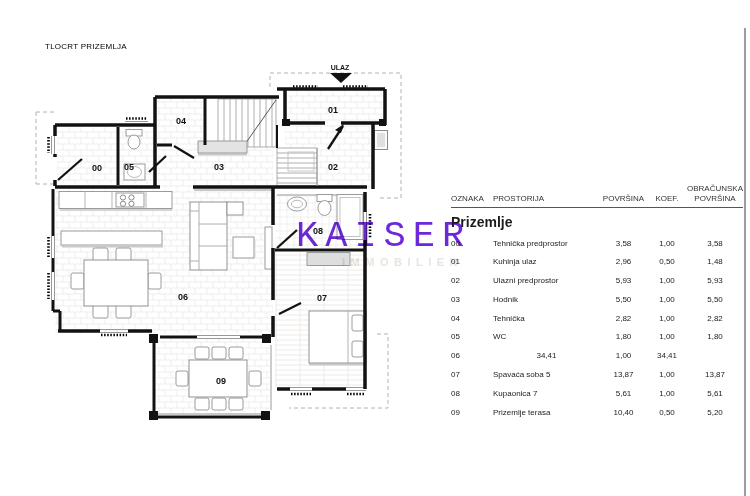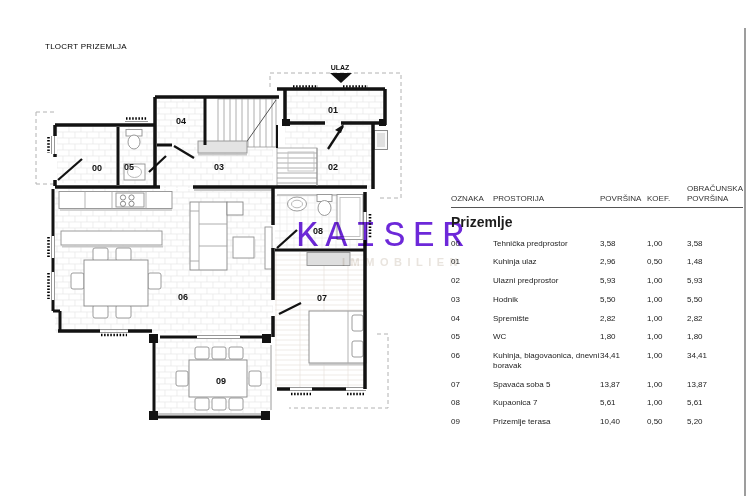--- a/index.html
+++ b/index.html
@@ -16,21 +16,21 @@
   
   .page-edge{position:absolute;left:744px;top:28px;width:2px;height:468px;background:#9d9d9d;}
 
   svg#plan{position:absolute;left:0;top:0;z-index:1;}
 
   
   .area-table{position:absolute;left:451px;top:184px;width:292px;font-size:8px;color:#1c1c1c;z-index:10;line-height:1.2;}
   .tr{display:grid;grid-template-columns:42px 107px 47px 40px 56px;column-gap:0;padding:4.6px 0;}
   .thead{padding:0 0 4px 0;color:#333;}
   .thead .hc{align-self:end;}
-  .num,.h-r{text-align:left;}
+  .num,.h-r{text-align:center;}
   .rule{border-bottom:1px solid #555;margin-bottom:2px;}
   .section{font-weight:bold;font-size:14px;padding:4px 4px 3px 0;}
   .total .b{font-weight:bold;}
   .total{padding-top:6px;}
   .cell{white-space:normal;}
 </style>
 </head>
 <body>
 
 <div id="stage">
@@ -275,35 +275,34 @@
     </div>
     <div class="tr">
       <span class="cell">03</span>
       <span class="cell">Hodnik</span>
       <span class="cell num">5,50</span>
       <span class="cell num">1,00</span>
       <span class="cell num">5,50</span>
     </div>
     <div class="tr">
       <span class="cell">04</span>
-      <span class="cell">Spremište</span>
+      <span class="cell">Tehnička</span>
       <span class="cell num">2,82</span>
       <span class="cell num">1,00</span>
       <span class="cell num">2,82</span>
     </div>
     <div class="tr">
       <span class="cell">05</span>
       <span class="cell">WC</span>
       <span class="cell num">1,80</span>
       <span class="cell num">1,00</span>
       <span class="cell num">1,80</span>
     </div>
     <div class="tr">
       <span class="cell">06</span>
-      <span class="cell">Kuhinja, blagovaonica, dnevni boravak</span>
       <span class="cell num">34,41</span>
       <span class="cell num">1,00</span>
       <span class="cell num">34,41</span>
     </div>
     <div class="tr">
       <span class="cell">07</span>
       <span class="cell">Spavaća soba 5</span>
       <span class="cell num">13,87</span>
       <span class="cell num">1,00</span>
       <span class="cell num">13,87</span>

